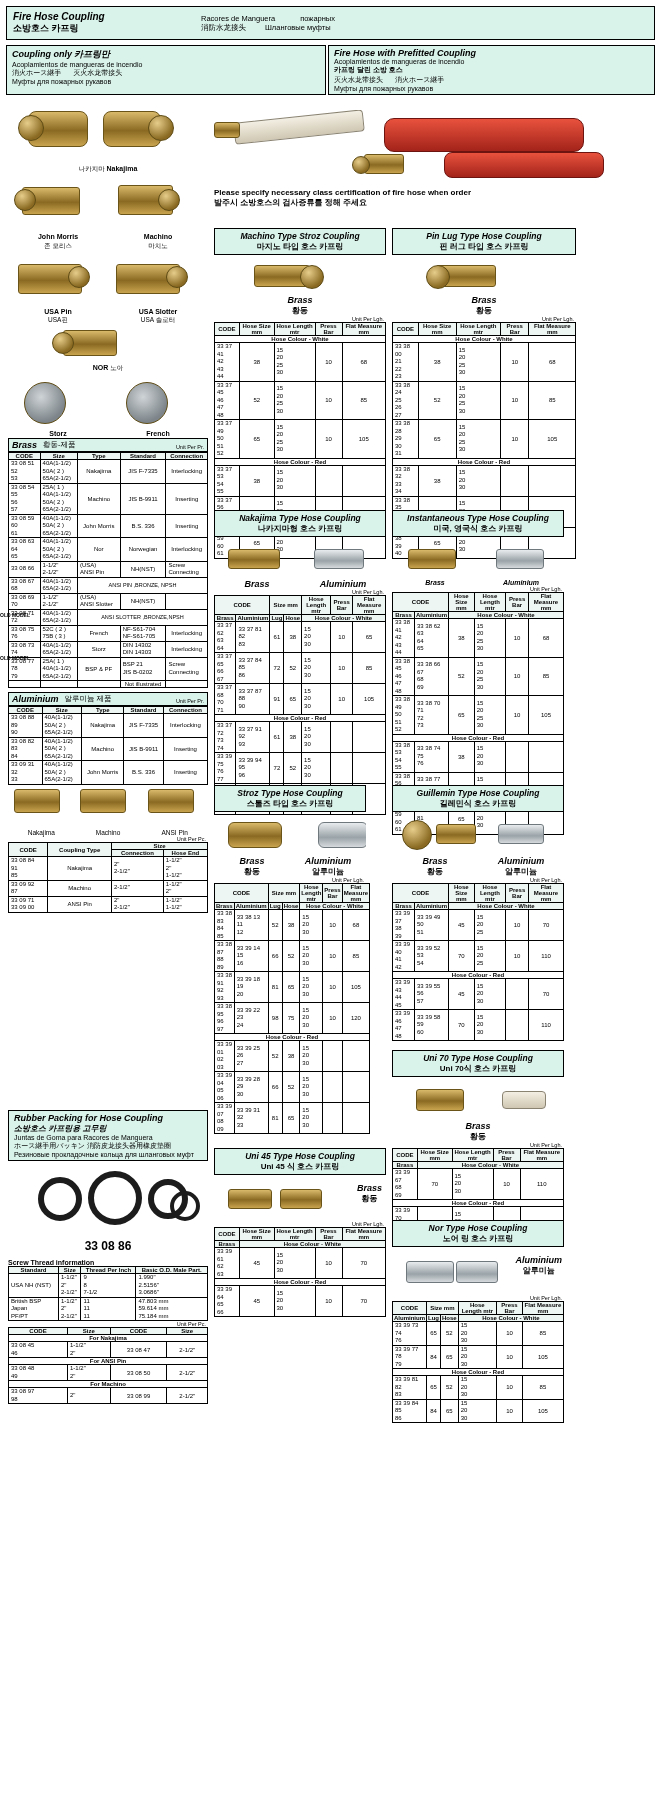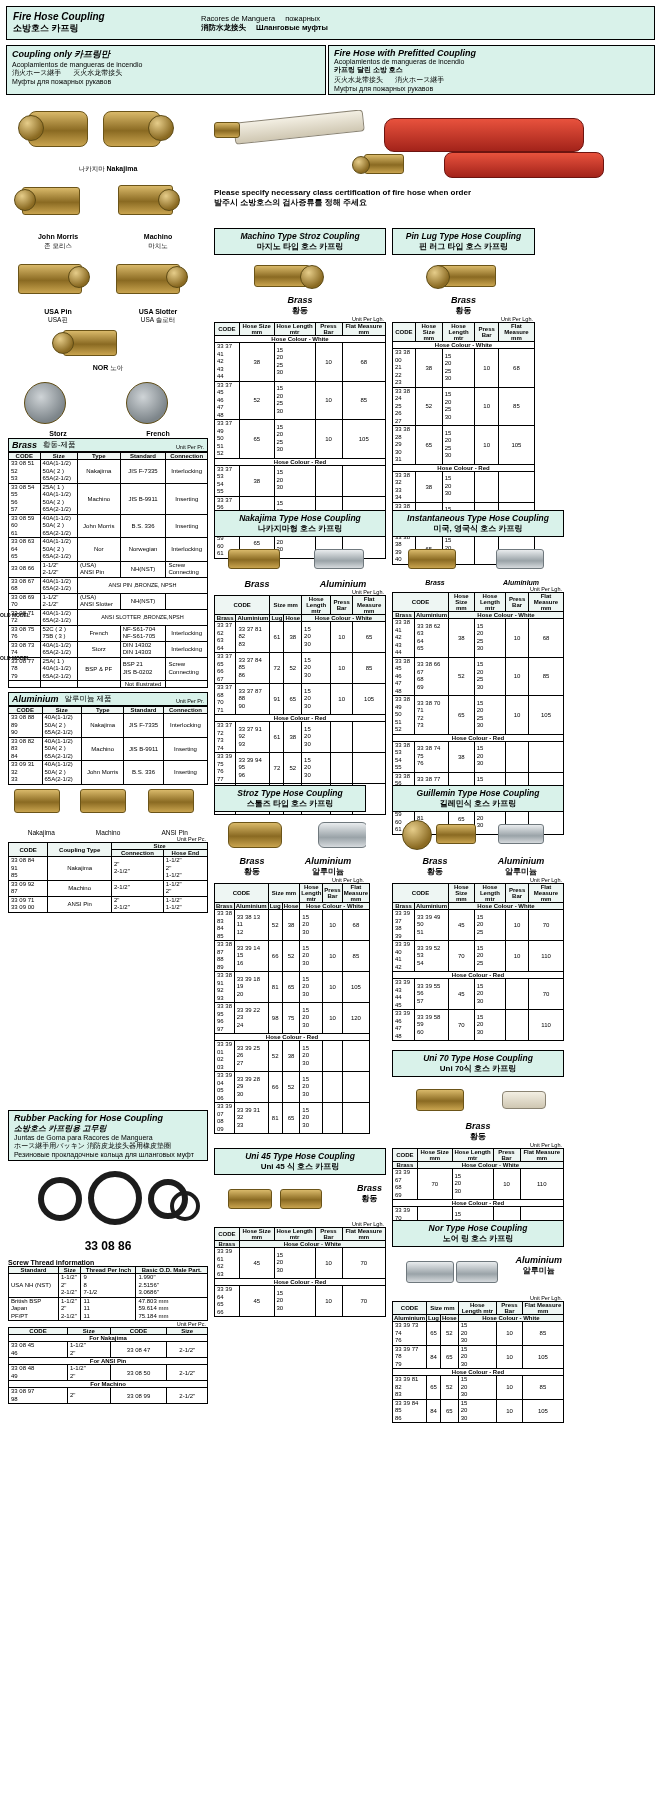--- a/index.html
+++ b/index.html
@@ -94,25 +94,25 @@
 <body>
 
 <div class="page">
 
   <div class="hdr-band" style="height:34px;">
     <div style="width:180px;">
       <div class="hdr-title">Fire Hose Coupling</div>
       <div class="hdr-ko">소방호스 카프링</div>
     </div>
     <div style="flex:1;">
-      <div style="display:flex; gap:10px;">
+      <div style="display:flex; gap:25px;">
         <span class="hdr-sub">Racores de Manguera</span>
         <span class="hdr-sub">пожарных</span>
       </div>
-      <div style="display:flex; gap:10px;font-weight:bold;">
+      <div style="display:flex; gap:19px;">
         <span class="hdr-sub">消防水龙接头</span>
         <span class="hdr-sub">Шланговые муфты</span>
       </div>
     </div>
   </div>
 
   <div class="flexrow" style="margin-top:5px;">
     <div class="tealbox" style="width:320px;">
       <div><span class="l1">Coupling only</span>
            <span class="l1">카프링만</span></div>
@@ -656,21 +656,21 @@
             <td class="code">15
 20
 30</td>
             <td></td>
             <td></td>
           </tr>
     </tbody>
       </table>
   </div>
 
-  <div style="position:absolute; left:392px; top:228px; width:143px;">
+  <div style="position:absolute; left:392px; top:228px; width:184px;">
     <div class="sectitle">
       <span>Pin Lug Type Hose Coupling</span>
       <span class="ko">핀 러그 타입 호스 카프링</span>
     </div>
     <div class="art" style="height:40px;">
       <div class="coupling" style="left:44px; top:10px; width:60px; height:22px;"></div>
       <div class="ring" style="left:34px; top:10px; width:24px; height:24px;"></div>
     </div>
     <div class="brass">
       <span>Brass</span>

